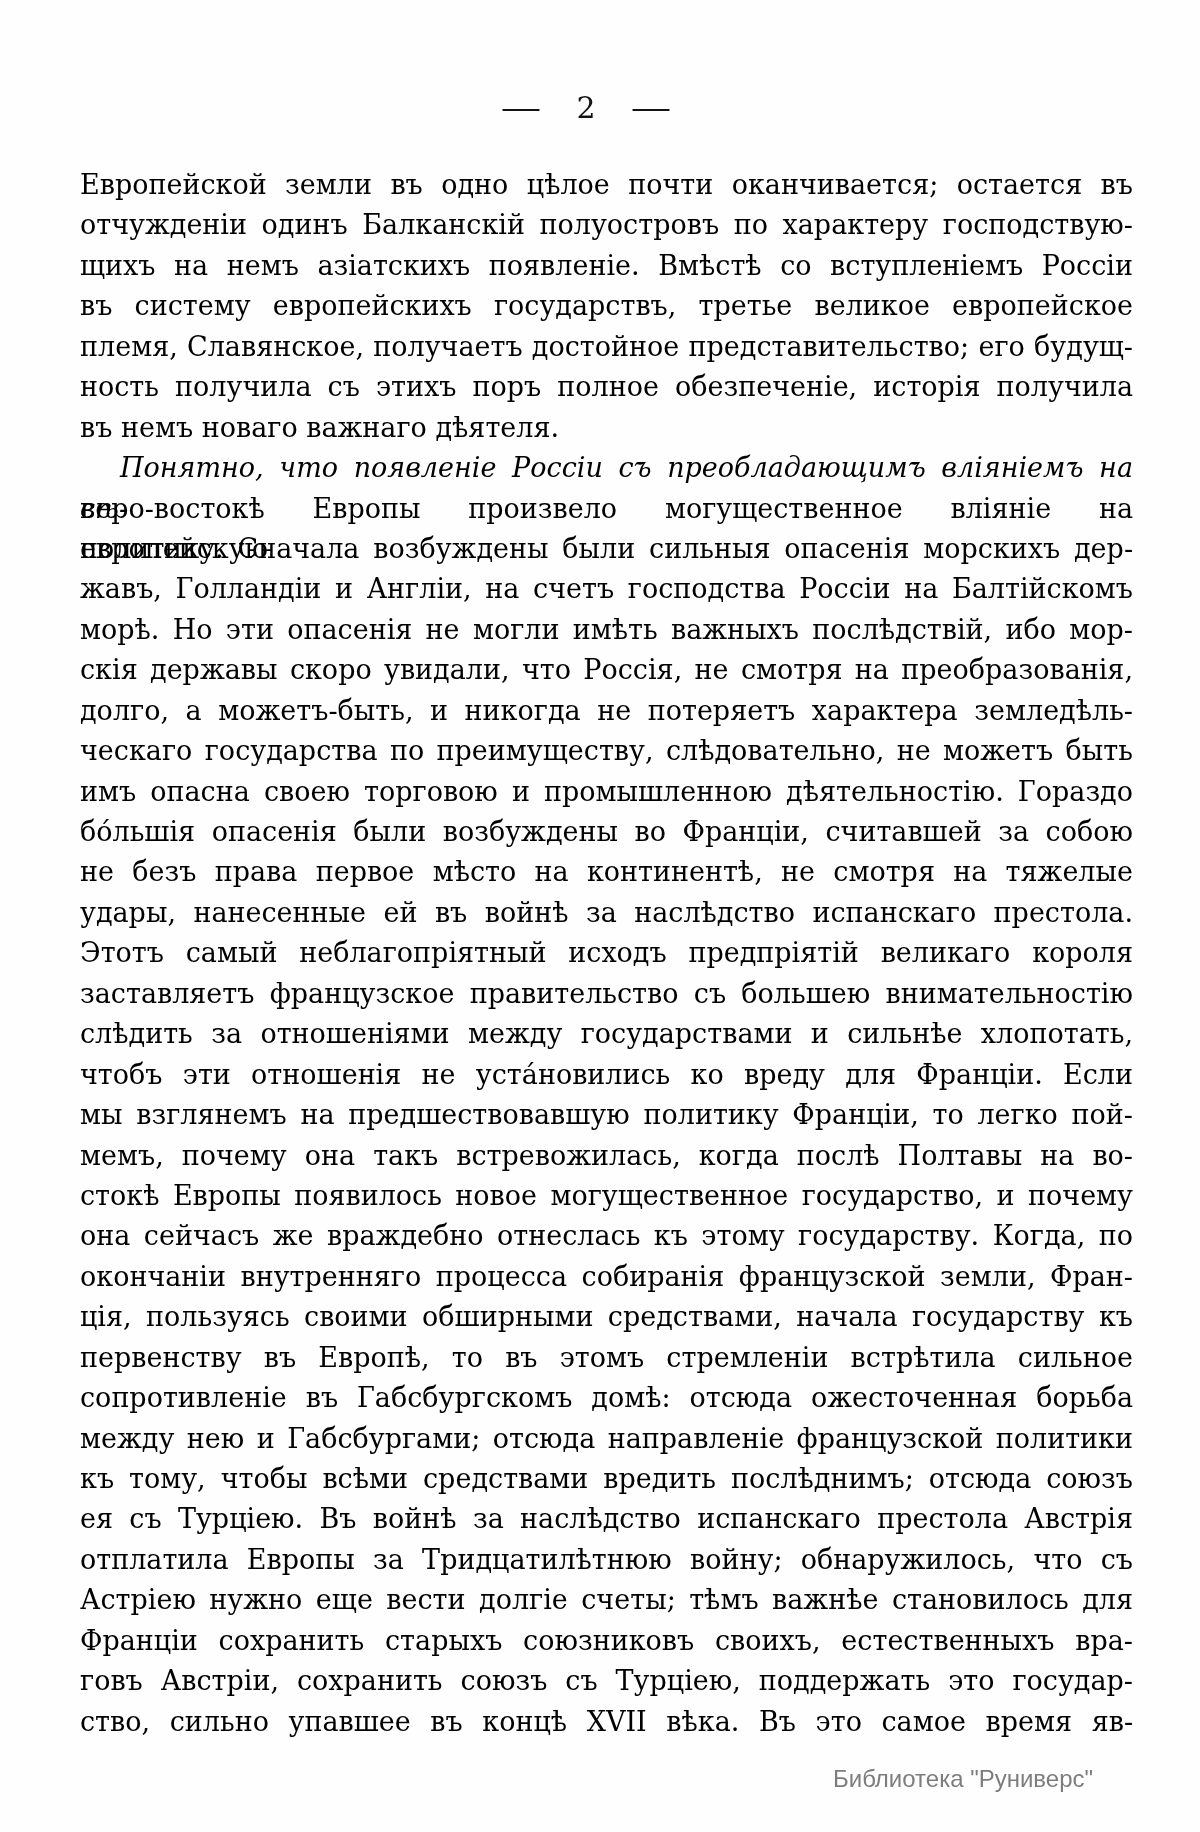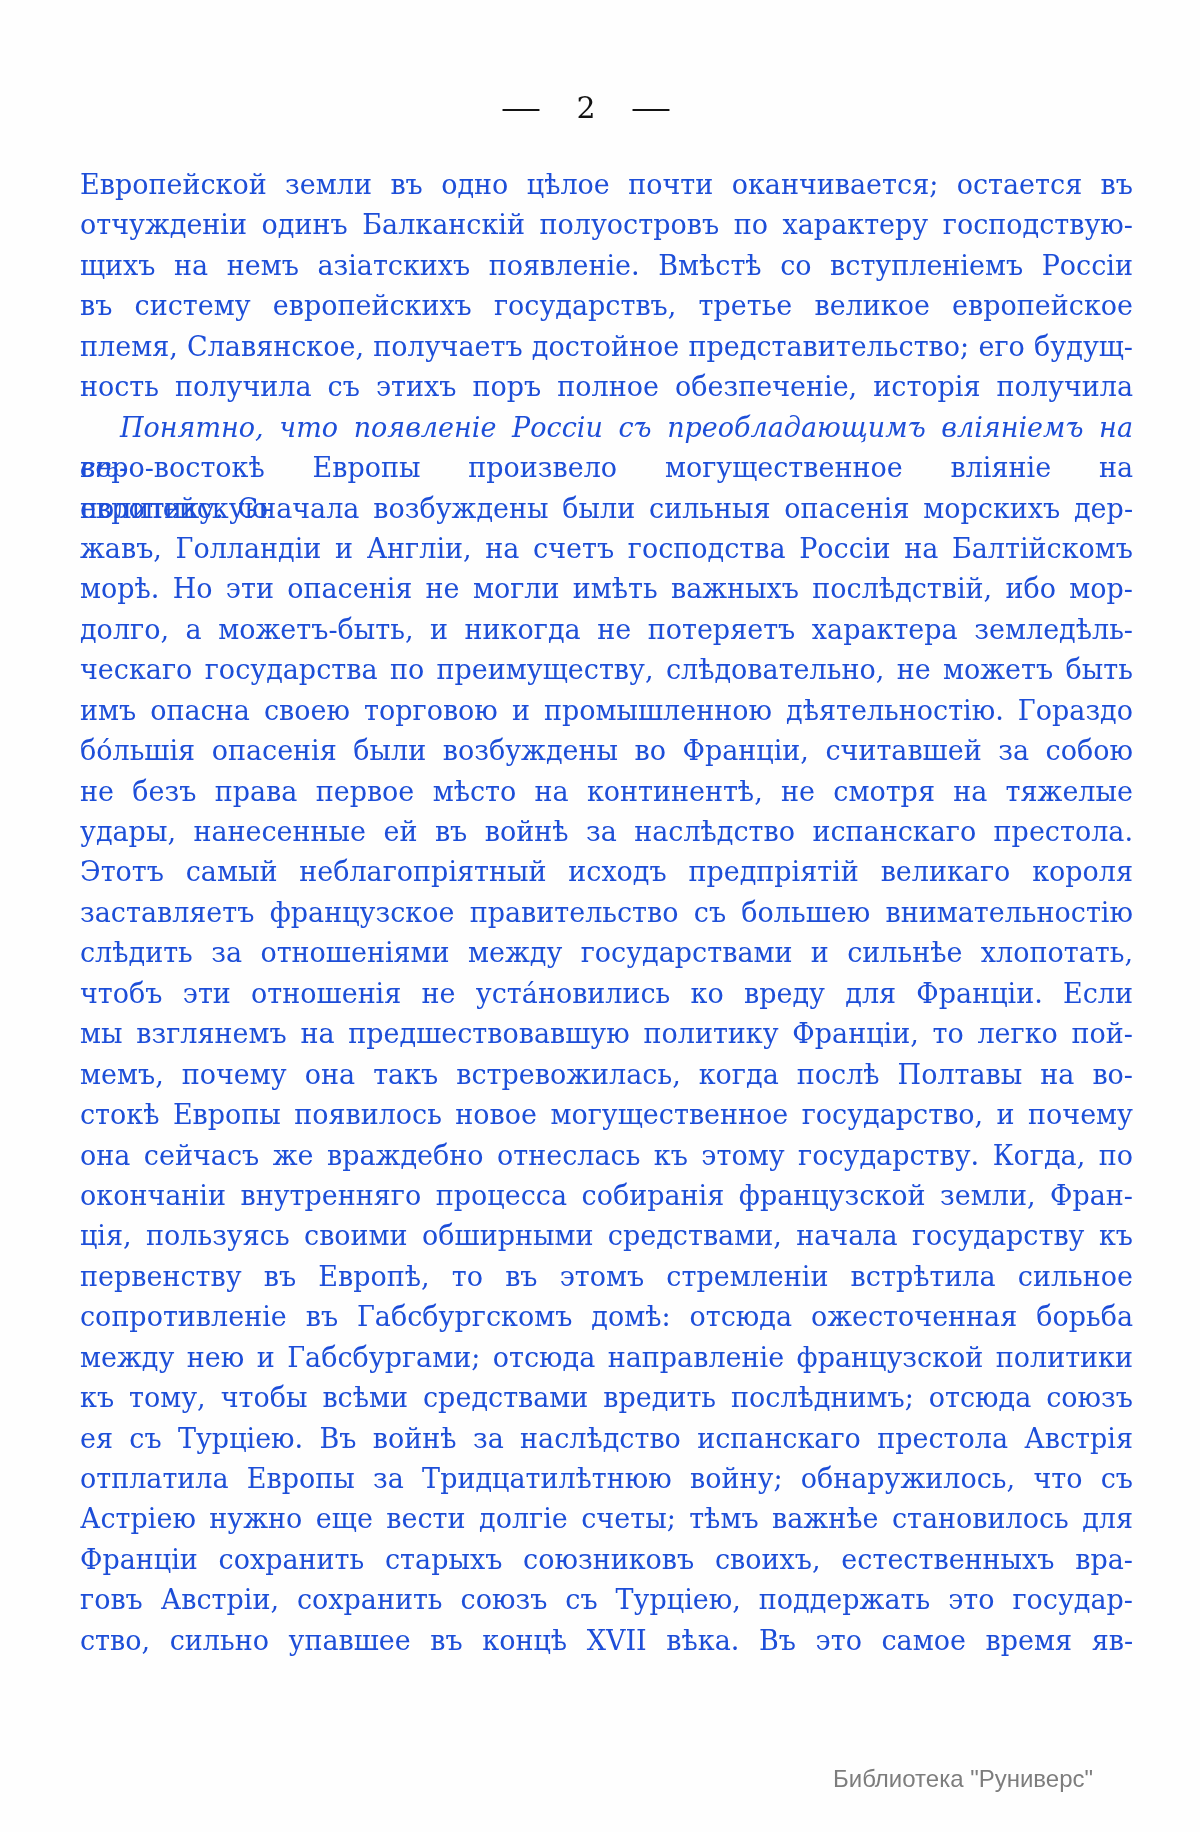--- a/index.html
+++ b/index.html
@@ -37,21 +37,21 @@
   .page-num {
     display: inline-block;
   }
   .text-block {
     position: absolute;
     left: 80px;
     top: 165px;
     width: 1053px;
     font-size: 27px;
     line-height: 40.45px;
-    color: #1d4ed8;
+    color: #000000;
   }
   .line {
     text-align: justify;
     text-align-last: justify;
     text-justify: inter-word;
     height: 40.45px;
     overflow: visible;
   }
   .line.indent {
     text-indent: 40px;
@@ -83,25 +83,27 @@
     <span class="hdash">—</span>
   </div>
 
   <div class="text-block">
       <div class="line">Европейской земли въ одно цѣлое почти оканчивается; остается въ</div>
       <div class="line">отчужденіи одинъ Балканскій полуостровъ по характеру господствую-</div>
       <div class="line">щихъ на немъ азіатскихъ появленіе. Вмѣстѣ со вступленіемъ Россіи</div>
       <div class="line">въ систему европейскихъ государствъ, третье великое европейское</div>
       <div class="line">племя, Славянское, получаетъ достойное представительство; его будущ-</div>
       <div class="line">ность получила съ этихъ поръ полное обезпеченіе, исторія получила</div>
+      <div class="line no-fill">въ немъ новаго важнаго дѣятеля.</div>
       <div class="line indent">Понятно, что появленіе Россіи съ преобладающимъ вліяніемъ на сѣ-</div>
       <div class="line">веро-востокѣ Европы произвело могущественное вліяніе на европейскую</div>
       <div class="line">политику. Сначала возбуждены были сильныя опасенія морскихъ дер-</div>
       <div class="line">жавъ, Голландіи и Англіи, на счетъ господства Россіи на Балтійскомъ</div>
       <div class="line">морѣ. Но эти опасенія не могли имѣть важныхъ послѣдствій, ибо мор-</div>
+      <div class="line">скія державы скоро увидали, что Россія, не смотря на преобразованія,</div>
       <div class="line">долго, а можетъ-быть, и никогда не потеряетъ характера земледѣль-</div>
       <div class="line">ческаго государства по преимуществу, слѣдовательно, не можетъ быть</div>
       <div class="line">имъ опасна своею торговою и промышленною дѣятельностію. Гораздо</div>
       <div class="line">бо́льшія опасенія были возбуждены во Франціи, считавшей за собою</div>
       <div class="line">не безъ права первое мѣсто на континентѣ, не смотря на тяжелые</div>
       <div class="line">удары, нанесенные ей въ войнѣ за наслѣдство испанскаго престола.</div>
       <div class="line">Этотъ самый неблагопріятный исходъ предпріятій великаго короля</div>
       <div class="line">заставляетъ французское правительство съ большею внимательностію</div>
       <div class="line">слѣдить за отношеніями между государствами и сильнѣе хлопотать,</div>
       <div class="line">чтобъ эти отношенія не уста́новились ко вреду для Франціи. Если</div>

